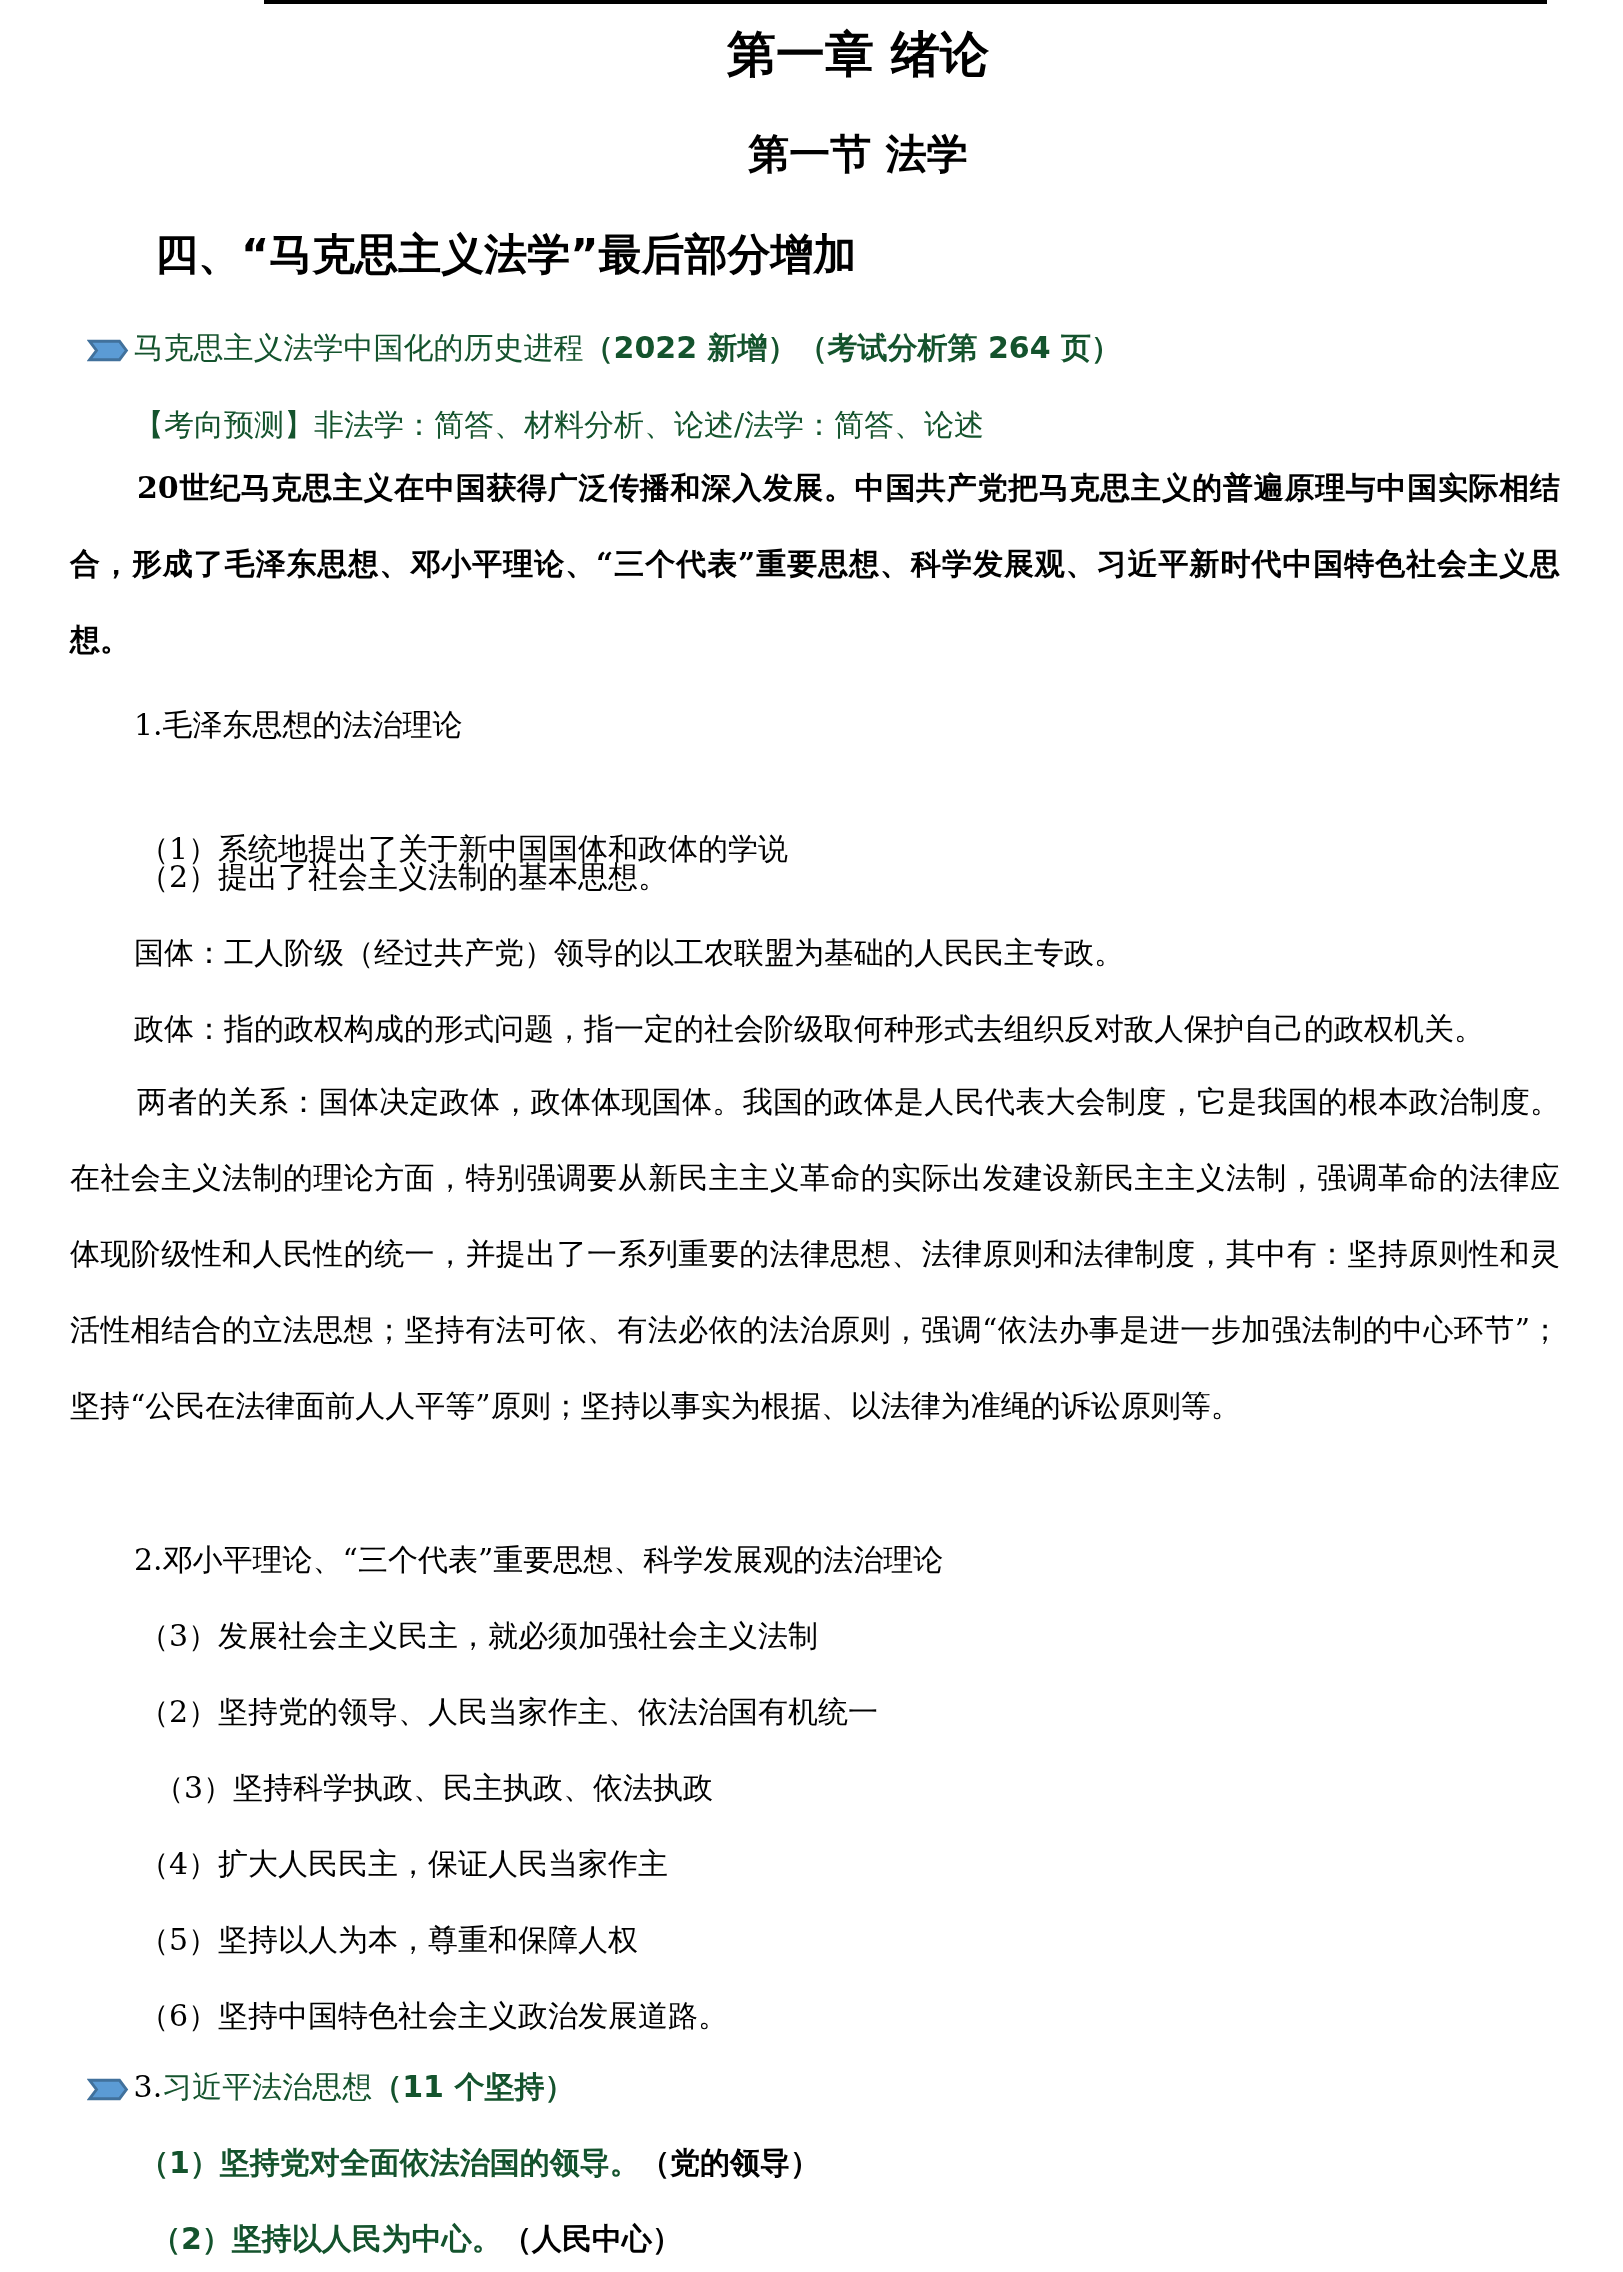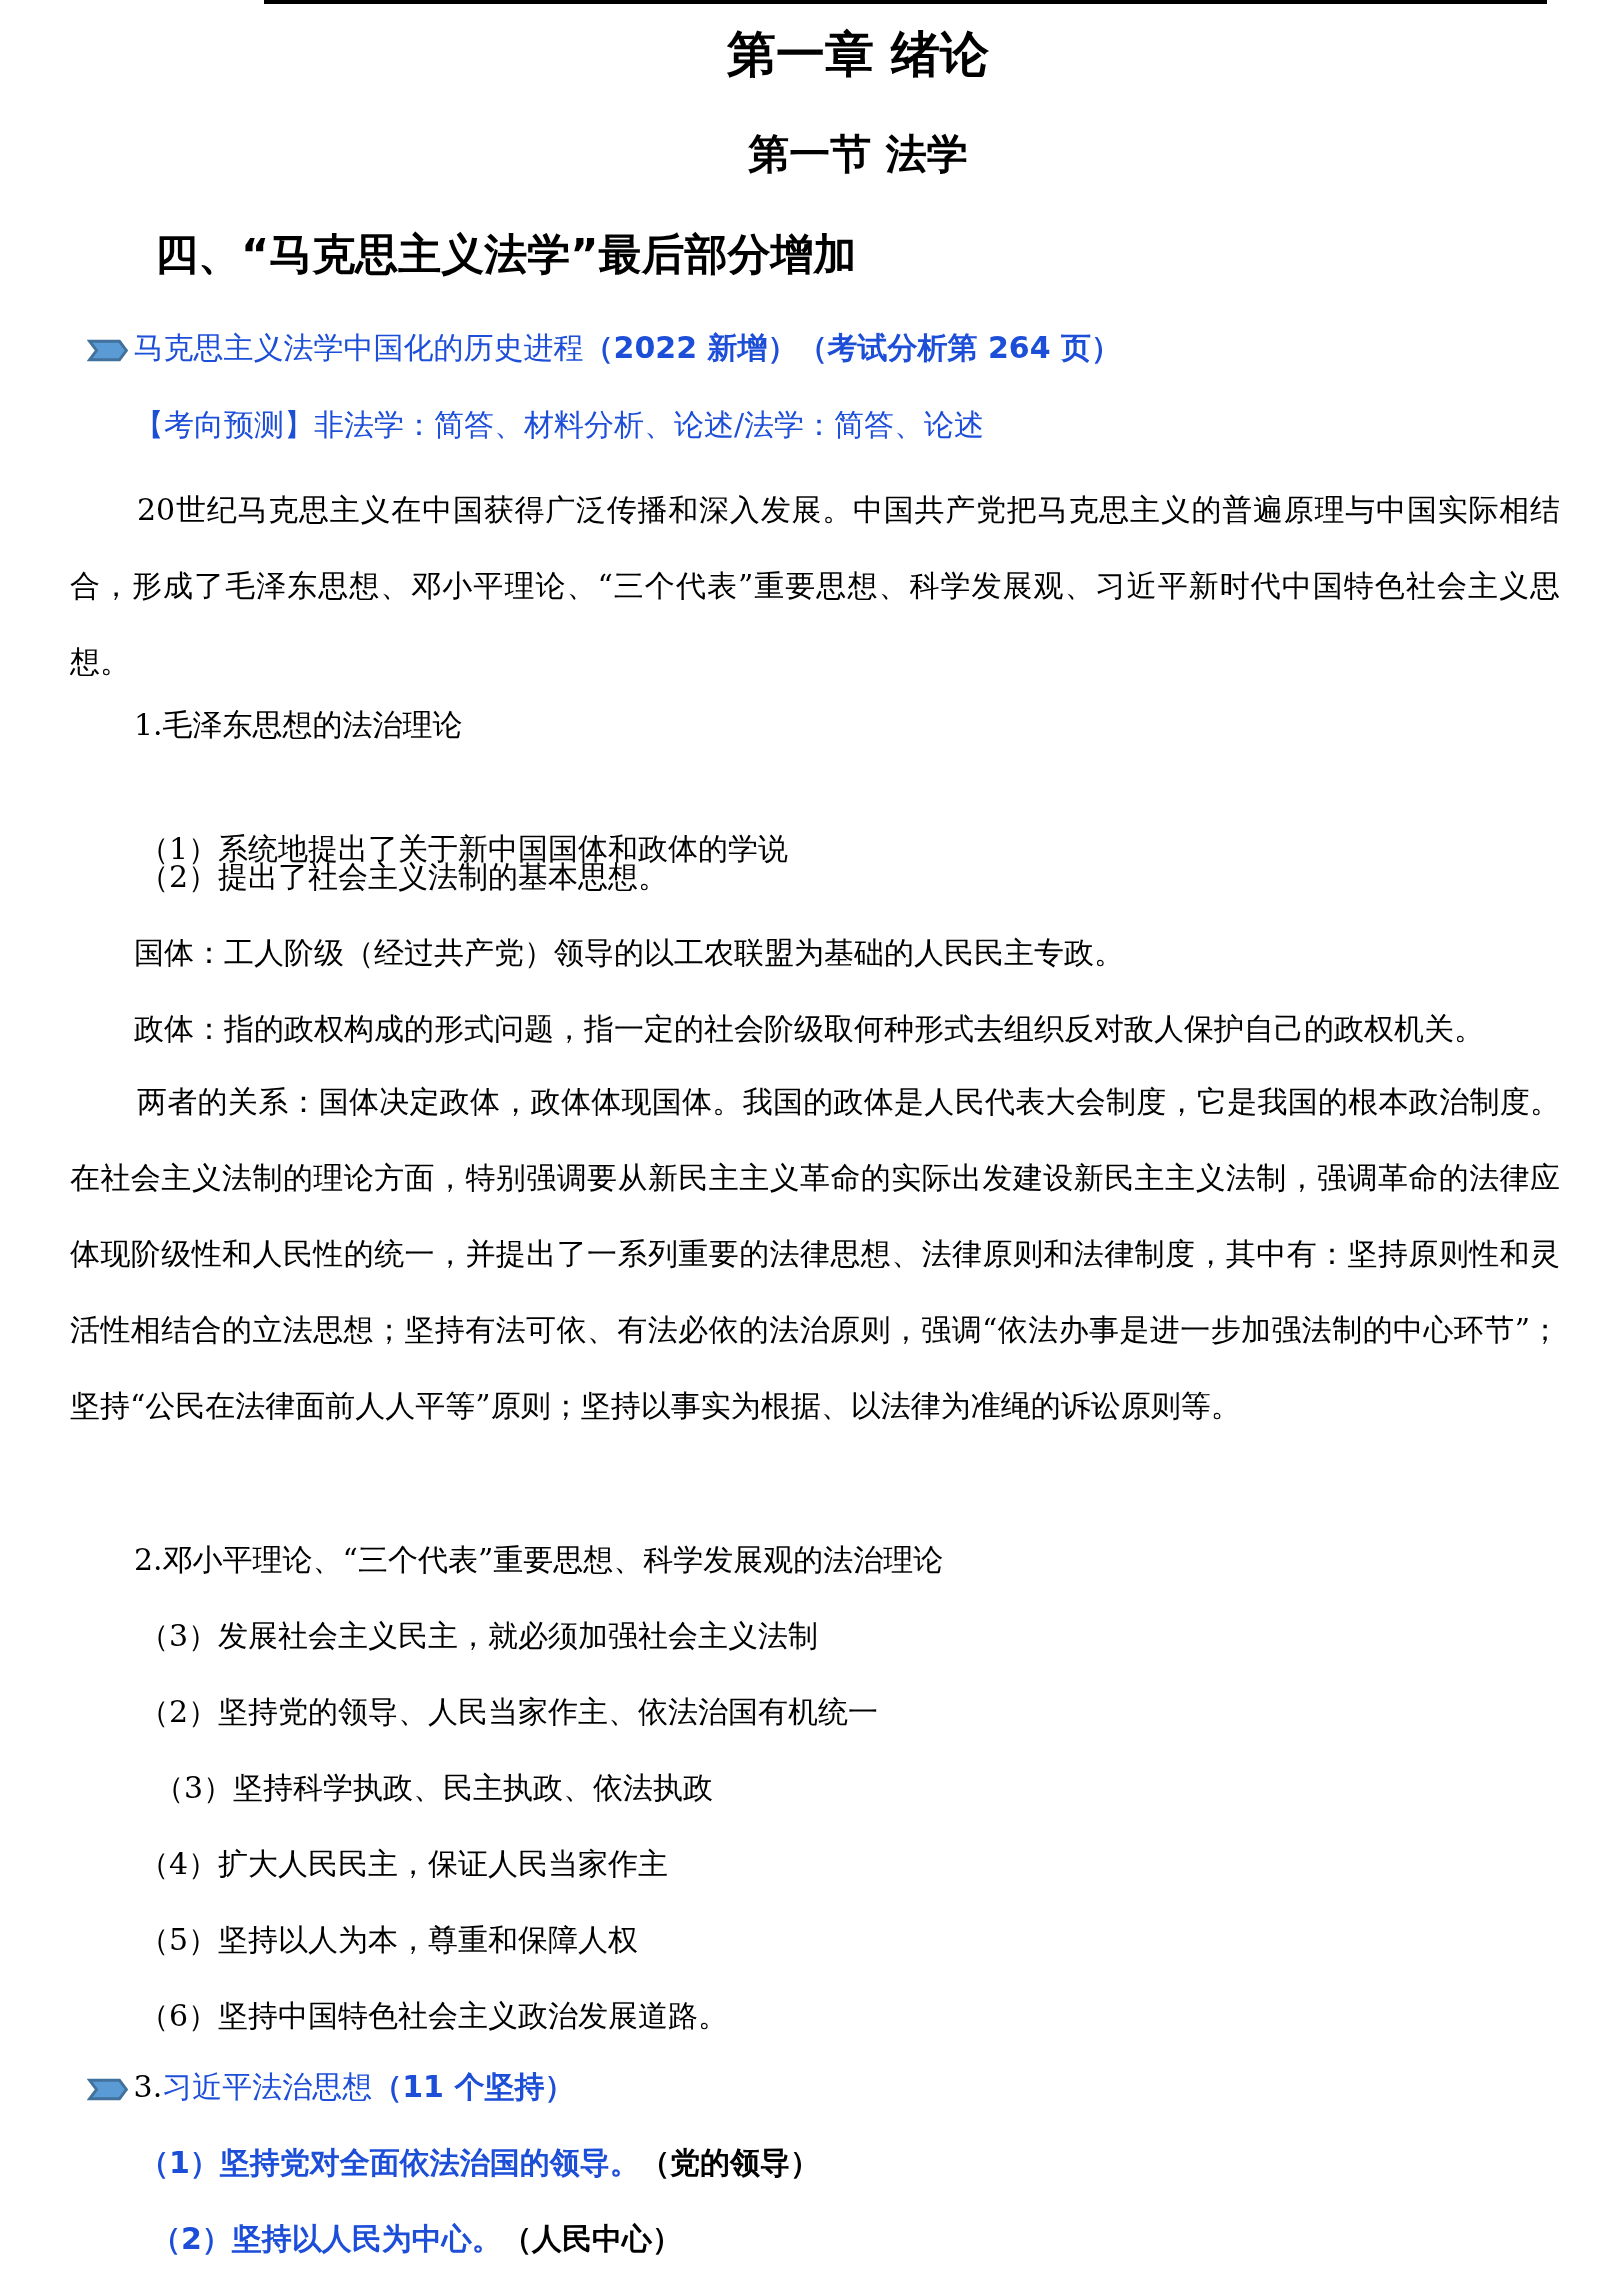--- a/index.html
+++ b/index.html
@@ -3,21 +3,21 @@
 <meta charset="utf-8">
 <style>
   html, body { margin:0; padding:0; background:#ffffff; }
   body { width:1623px; height:2273px; position:relative; overflow:hidden;
          font-family:"DejaVu Serif","Liberation Serif",serif; color:#000; }
   .top-rule { position:absolute; left:264px; top:0; width:1283px; height:4px; background:#000; }
   .abs { position:absolute; white-space:nowrap; }
   .h-chapter { top:23px; left:0; width:1716px; text-align:center; font-family:"DejaVu Sans","Liberation Sans",sans-serif; font-weight:bold; font-size:49px; line-height:64px; }
   .h-section { top:125px; left:0; width:1716px; text-align:center; font-family:"DejaVu Sans","Liberation Sans",sans-serif; font-weight:bold; font-size:41px; line-height:58px; }
   .h-four { top:225px; left:155px; font-family:"DejaVu Sans","Liberation Sans",sans-serif; font-weight:bold; font-size:43px; line-height:58px; }
-  .red { color:#1d4ed8;text-align:center; }
+  .red { color:#14532d;text-align:center; }
   .bold { font-weight:bold; font-family:"DejaVu Sans","Liberation Sans",sans-serif; }
   .line { font-size:30px; line-height:41px; }
   .chev { display:inline-block; width:42px; height:23px; vertical-align:middle; margin-right:4.6px; }
   .para { position:absolute; left:70px; width:1490px; font-size:30px; line-height:76px; text-align:justify; text-indent:67px; }
 </style>
 </head>
 <body>
 
 <div class="top-rule"></div>
 
@@ -26,21 +26,21 @@
 <div class="abs h-four">四、“马克思主义法学”最后部分增加</div>
 
 <div class="abs line red" style="top:327px;left:87px;">
   <svg class="chev" viewBox="0 0 72 40">
       <polygon points="4,4 56,4 68,20 56,36 4,36 16,20" fill="#5b9bd5" stroke="#41719c" stroke-width="5"></polygon>
     </svg><span>马克思主义法学中国化的历史进程</span><span class="bold">（2022 新增）</span><span class="bold">（考试分析第 264 页）</span>
 </div>
 
 <div class="abs line red" style="top:404px;left:134px;">【考向预测】非法学：简答、材料分析、论述/法学：简答、论述</div>
 
-<div class="para" style="top:472px;">20世纪马克思主义在中国获得广泛传播和深入发展。中国共产党把马克思主义的普遍原理与中国实际相结合，形成了毛泽东思想、邓小平理论、“三个代表”重要思想、科学发展观、习近平新时代中国特色社会主义思想。</div>
+<div class="para" style="top:450px;font-weight:bold;">20世纪马克思主义在中国获得广泛传播和深入发展。中国共产党把马克思主义的普遍原理与中国实际相结合，形成了毛泽东思想、邓小平理论、“三个代表”重要思想、科学发展观、习近平新时代中国特色社会主义思想。</div>
 
 <div class="abs line" style="top:704px;left:134px;">1.毛泽东思想的法治理论</div>
 <div class="abs line" style="top:780px;left:139px;margin-top:48px;">（1）系统地提出了关于新中国国体和政体的学说</div>
 <div class="abs line" style="top:856px;left:139px;">（2）提出了社会主义法制的基本思想。</div>
 <div class="abs line" style="top:932px;left:134px;">国体：工人阶级（经过共产党）领导的以工农联盟为基础的人民民主专政。</div>
 <div class="abs line" style="top:1008px;left:134px;">政体：指的政权构成的形式问题，指一定的社会阶级取何种形式去组织反对敌人保护自己的政权机关。</div>
 
 <div class="para" style="top:1064px;">两者的关系：国体决定政体，政体体现国体。我国的政体是人民代表大会制度，它是我国的根本政治制度。在社会主义法制的理论方面，特别强调要从新民主主义革命的实际出发建设新民主主义法制，强调革命的法律应体现阶级性和人民性的统一，并提出了一系列重要的法律思想、法律原则和法律制度，其中有：坚持原则性和灵活性相结合的立法思想；坚持有法可依、有法必依的法治原则，强调“依法办事是进一步加强法制的中心环节”；坚持“公民在法律面前人人平等”原则；坚持以事实为根据、以法律为准绳的诉讼原则等。</div>
 
 <div class="abs line" style="top:1539px;left:134px;">2.邓小平理论、“三个代表”重要思想、科学发展观的法治理论</div>

